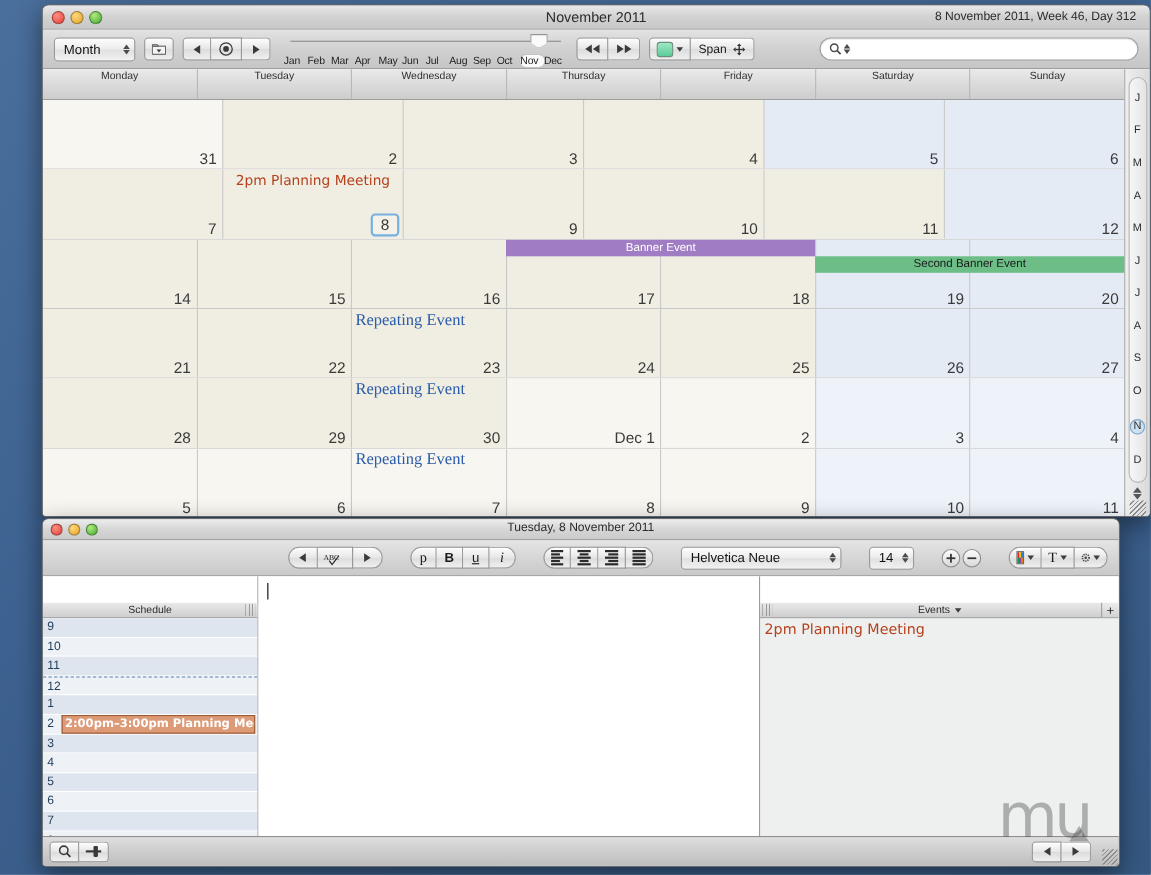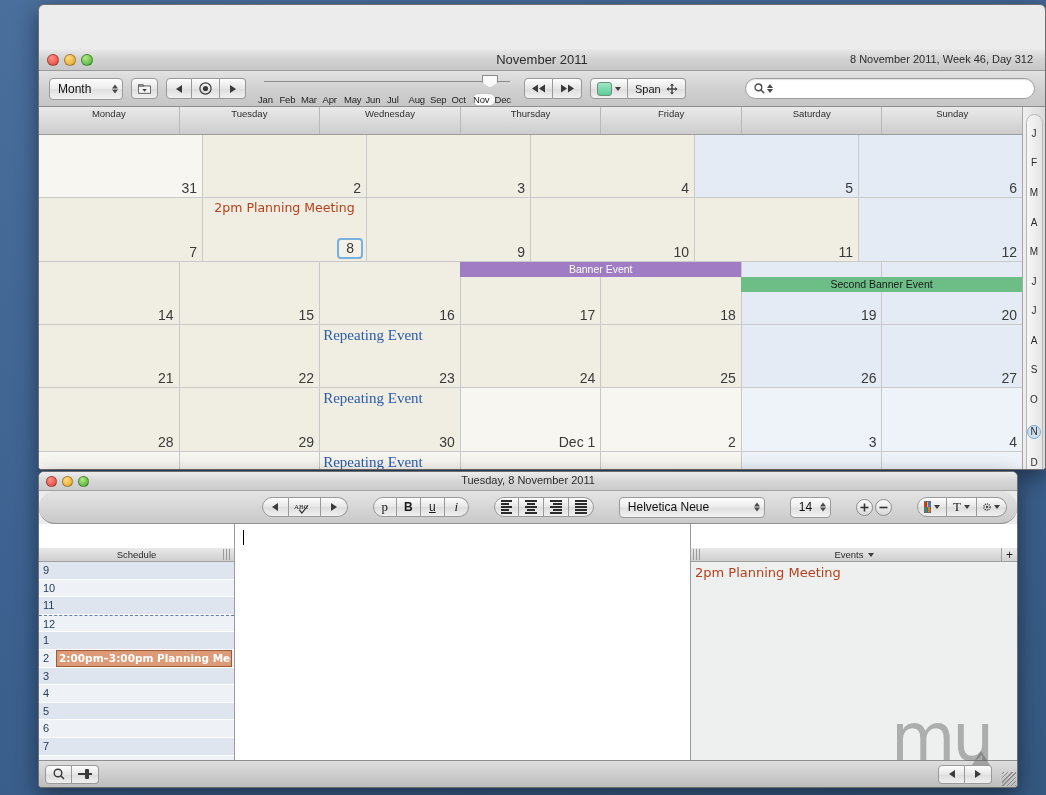--- a/index.html
+++ b/index.html
@@ -24,21 +24,20 @@
     border: 1px solid #6d6d6d;
     border-radius: 6px 6px 4px 4px;
     box-shadow: 0 7px 22px rgba(0,0,0,.45);
     overflow: hidden;
   }
   .titlebar {
     height: 22px;
     background: linear-gradient(180deg,#e9e9e9 0%,#d2d2d2 48%,#c8c8c8 100%);
     border-bottom: 1px solid #9a9a9a;
     position: relative;
-    margin-top: 44px;
   }
   .traffic { position: absolute; left: 8px; top: 5px; display: flex; gap: 5px; }
   .tl { width: 12px; height: 12px; border-radius: 50%; border: 1px solid rgba(0,0,0,.32); }
   .tl.red   { background: radial-gradient(circle at 35% 30%, #ff8d82, #e0443a); }
   .tl.yel   { background: radial-gradient(circle at 35% 30%, #ffd97a, #e0a32b); }
   .tl.grn   { background: radial-gradient(circle at 35% 30%, #b4ea7e, #3faa35); }
   .win-title {
     position: absolute; left: 0; right: 0; top: 3px;
     text-align: center; font-size: 13px; color: #2c2c2c;
   }
@@ -238,21 +237,20 @@
   #ed-titlebar .traffic { top: 4px; left: 7px; }
   #ed-titlebar .tl { width: 11px; height: 11px; }
   #ed-title { position:absolute; left:0; right:0; top:2px; text-align:center; font-size:11px; color:#2b2b2b; }
 
   #ed-toolbar {
     height: 33px;
     background: linear-gradient(180deg,#e4e4e4,#c9c9c9);
     border-bottom: 1px solid #8f8f8f;
     display: flex; align-items: center; gap: 25px;
     padding: 0 10px;
-    border-radius: 16px;
   }
   #ed-toolbar .btn { height: 20px; min-width: 23px; }
   .abc-btn { font-size: 10px; position: relative; padding: 0 5px; }
   .fmt-p { font-size: 13px; font-family:"Liberation Serif",serif; }
   .fmt-b { font-weight: bold; font-size: 12px; }
   .fmt-u { text-decoration: underline; font-size: 12px; }
   .fmt-i { font-style: italic; font-family:"Liberation Serif",serif; font-size: 13px; }
   .align-ico { display:flex; flex-direction:column; gap:1.5px; width:13px; }
   .align-ico i { display:block; height:1.5px; background:#2b2b2b; }
   .a-l i:nth-child(2), .a-l i:nth-child(4) { width: 70%; }
@@ -358,21 +356,21 @@
   #ed-statusbar .seg .btn { height: 19px; min-width: 25px; }
   #nav-right { margin-left: auto; display:flex; align-items:center; gap:5px; }
   .tri-left  { width:0;height:0;border-top:4px solid transparent;border-bottom:4px solid transparent;border-right:6px solid #3a3a3a; }
   .tri-right { width:0;height:0;border-top:4px solid transparent;border-bottom:4px solid transparent;border-left:6px solid #3a3a3a; }
   .slider-ico { position: relative; width: 18px; height: 10px; }
   .slider-ico::before { content:""; position:absolute; top:4px; left:0; right:0; height:2px; background:#3a3a3a; }
   .slider-ico::after { content:""; position:absolute; top:0; left:7px; width:4px; height:10px; background:#3a3a3a; border-radius:1px; }
 
   #watermark {
     position: absolute; right: 26px; bottom: 16px;
-    font-size: 66px; color: rgba(80,80,80,.42);
+    font-size: 56px; color: rgba(80,80,80,.42);
     font-family: "DejaVu Sans", sans-serif;
     line-height: 1; pointer-events: none;
     letter-spacing: -3px;
   }
   #wm-arrow {
     position: absolute; right: 27px; bottom: 22px;
     width: 0; height: 0;
     border-left: 9px solid transparent; border-right: 9px solid transparent;
     border-bottom: 14px solid rgba(80,80,80,.42);
   }

